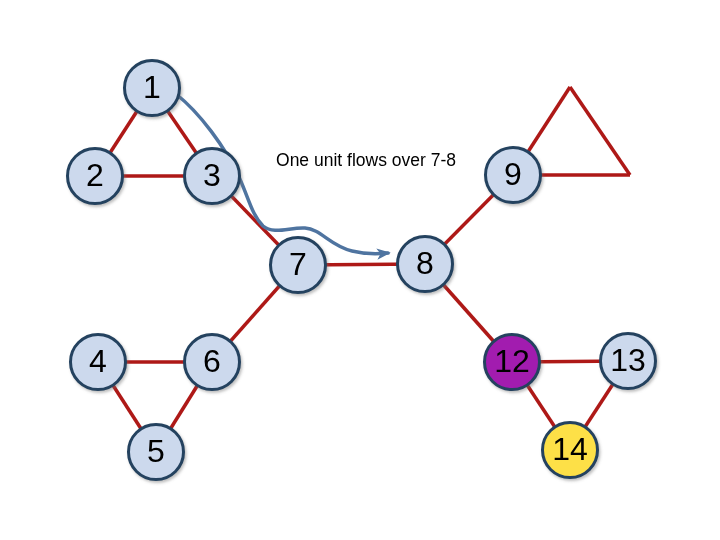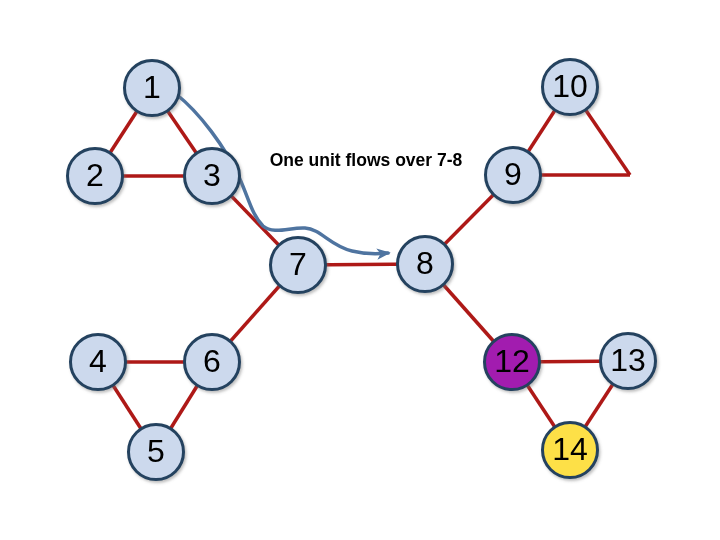--- a/index.html
+++ b/index.html
@@ -48,21 +48,20 @@
   }
   .annotation {
     position: absolute;
     left: 246px;
     top: 149px;
     width: 240px;
     text-align: center;
     font-size: 17.5px;
     line-height: 22px;
     color: #000000;
-    font-weight: bold;
   }
 </style>
 </head>
 <body>
 
 <div class="slide" style="background: rgb(255, 255, 255);">
 
   <svg id="graph-svg" width="720" height="540" viewBox="0 0 720 540">
     <defs>
       <marker id="flow-arrowhead" viewBox="0 0 10 8" refX="8" refY="4" markerWidth="4" markerHeight="4" orient="auto">
@@ -117,23 +116,20 @@
       </div>
       <div class="node" style="left: 269px; top: 236px; background: rgb(204, 217, 237); border-color: rgb(36, 66, 95);">
         <span style="color: rgb(0, 0, 0);">7</span>
       </div>
       <div class="node" style="left: 396px; top: 235px; background: rgb(204, 217, 237); border-color: rgb(36, 66, 95);">
         <span style="color: rgb(0, 0, 0);">8</span>
       </div>
       <div class="node" style="left: 484px; top: 146px; background: rgb(204, 217, 237); border-color: rgb(36, 66, 95);">
         <span style="color: rgb(0, 0, 0);">9</span>
       </div>
-      <div class="node" style="left: 541px; top: 58px; background: rgb(204, 217, 237); border-color: rgb(36, 66, 95);">
-        <span style="color: rgb(0, 0, 0);">10</span>
-      </div>
       <div class="node" style="left: 483px; top: 333px; background: #a21caf; border-color: rgb(36, 66, 95);">
         <span style="color: rgb(0, 0, 0);">12</span>
       </div>
       <div class="node" style="left: 599px; top: 332px; background: rgb(204, 217, 237); border-color: rgb(36, 66, 95);">
         <span style="color: rgb(0, 0, 0);">13</span>
       </div>
       <div class="node" style="left: 541px; top: 421px; background: #fde047; border-color: rgb(36, 66, 95);">
         <span style="color: rgb(0, 0, 0);">14</span>
       </div>
     </div>

